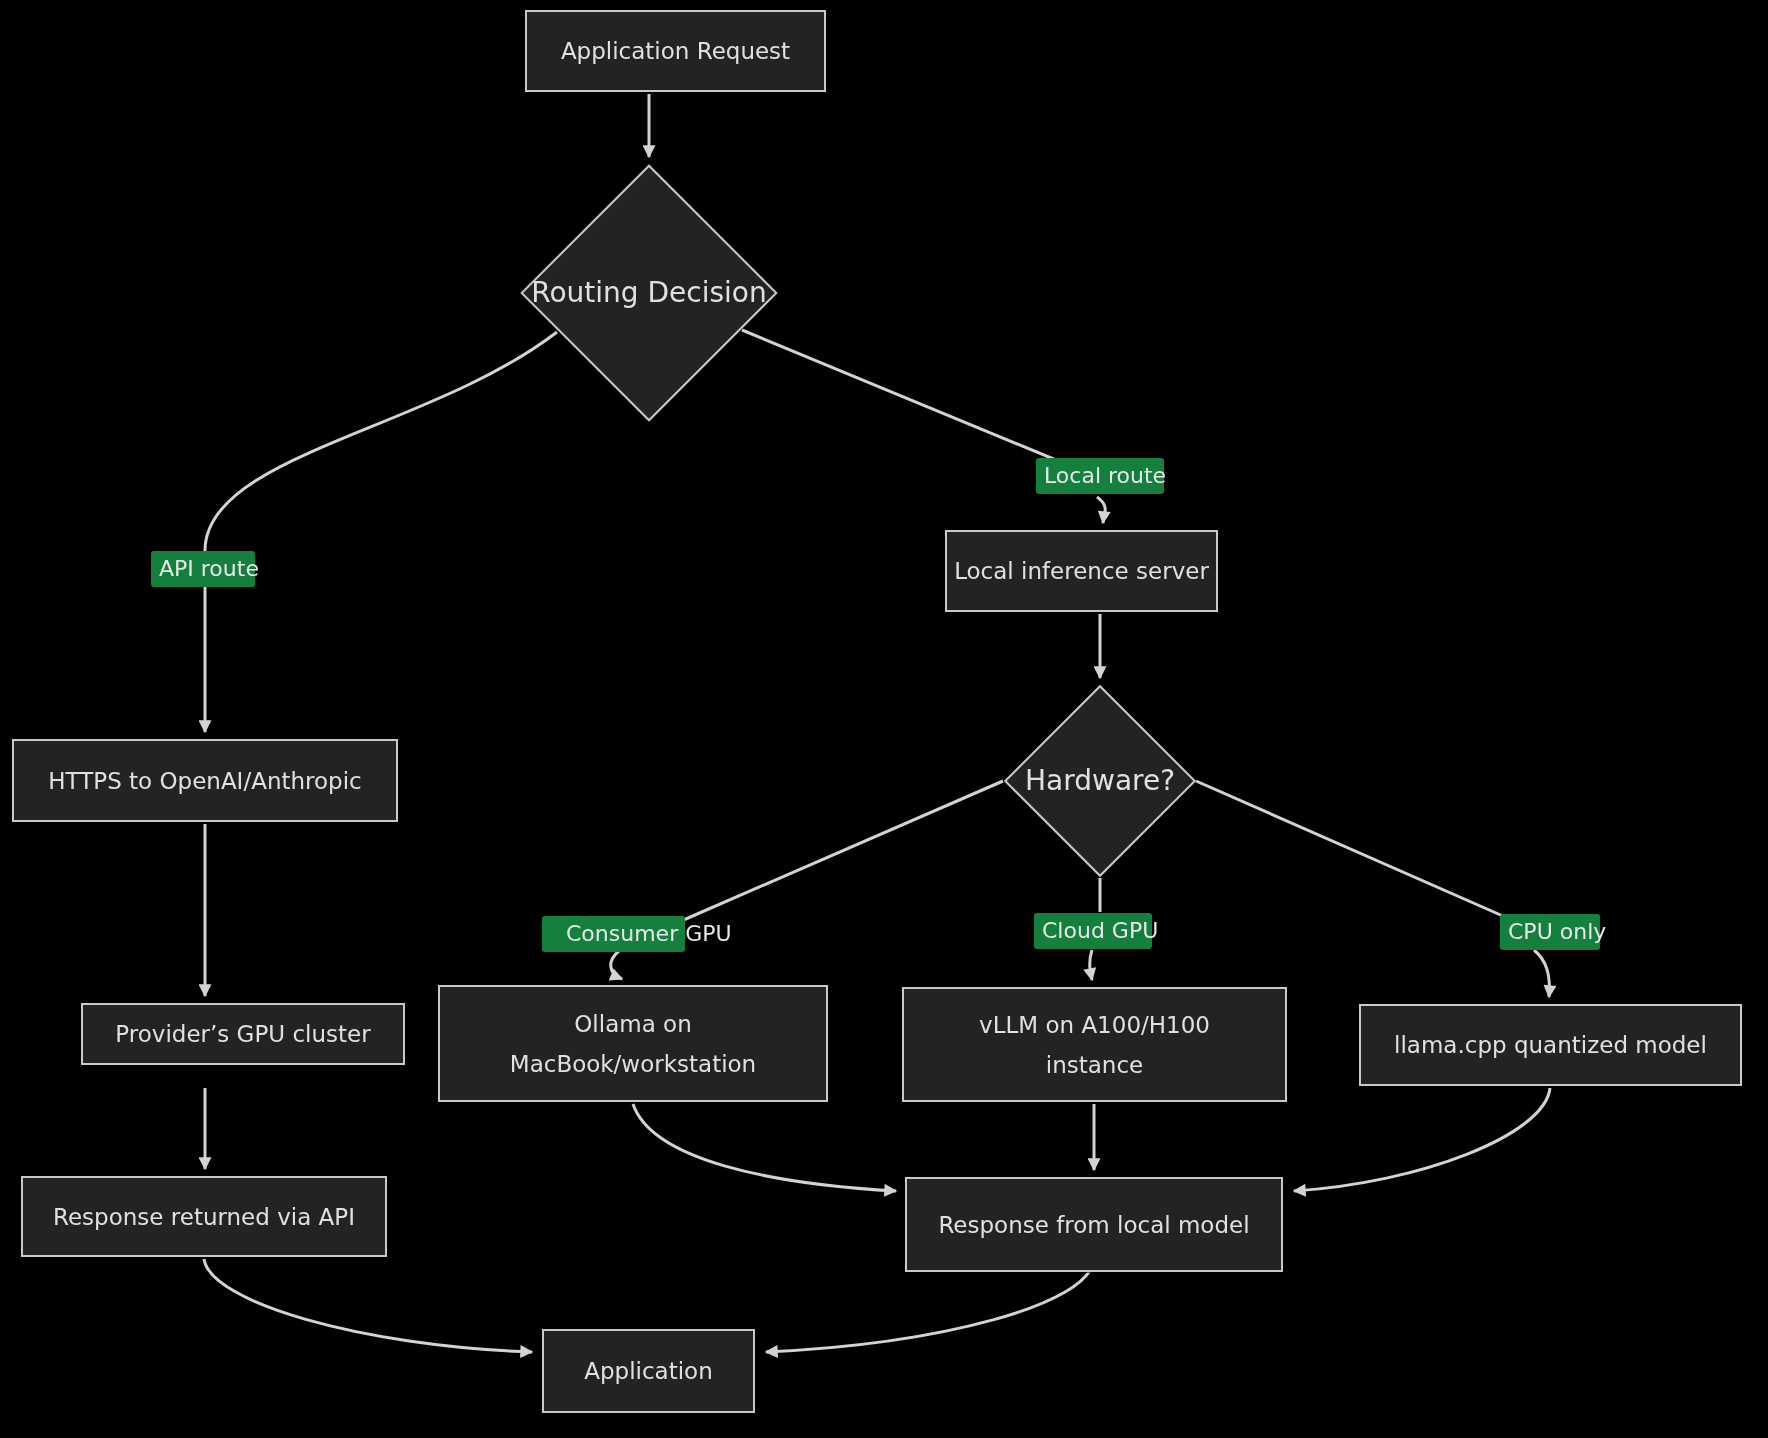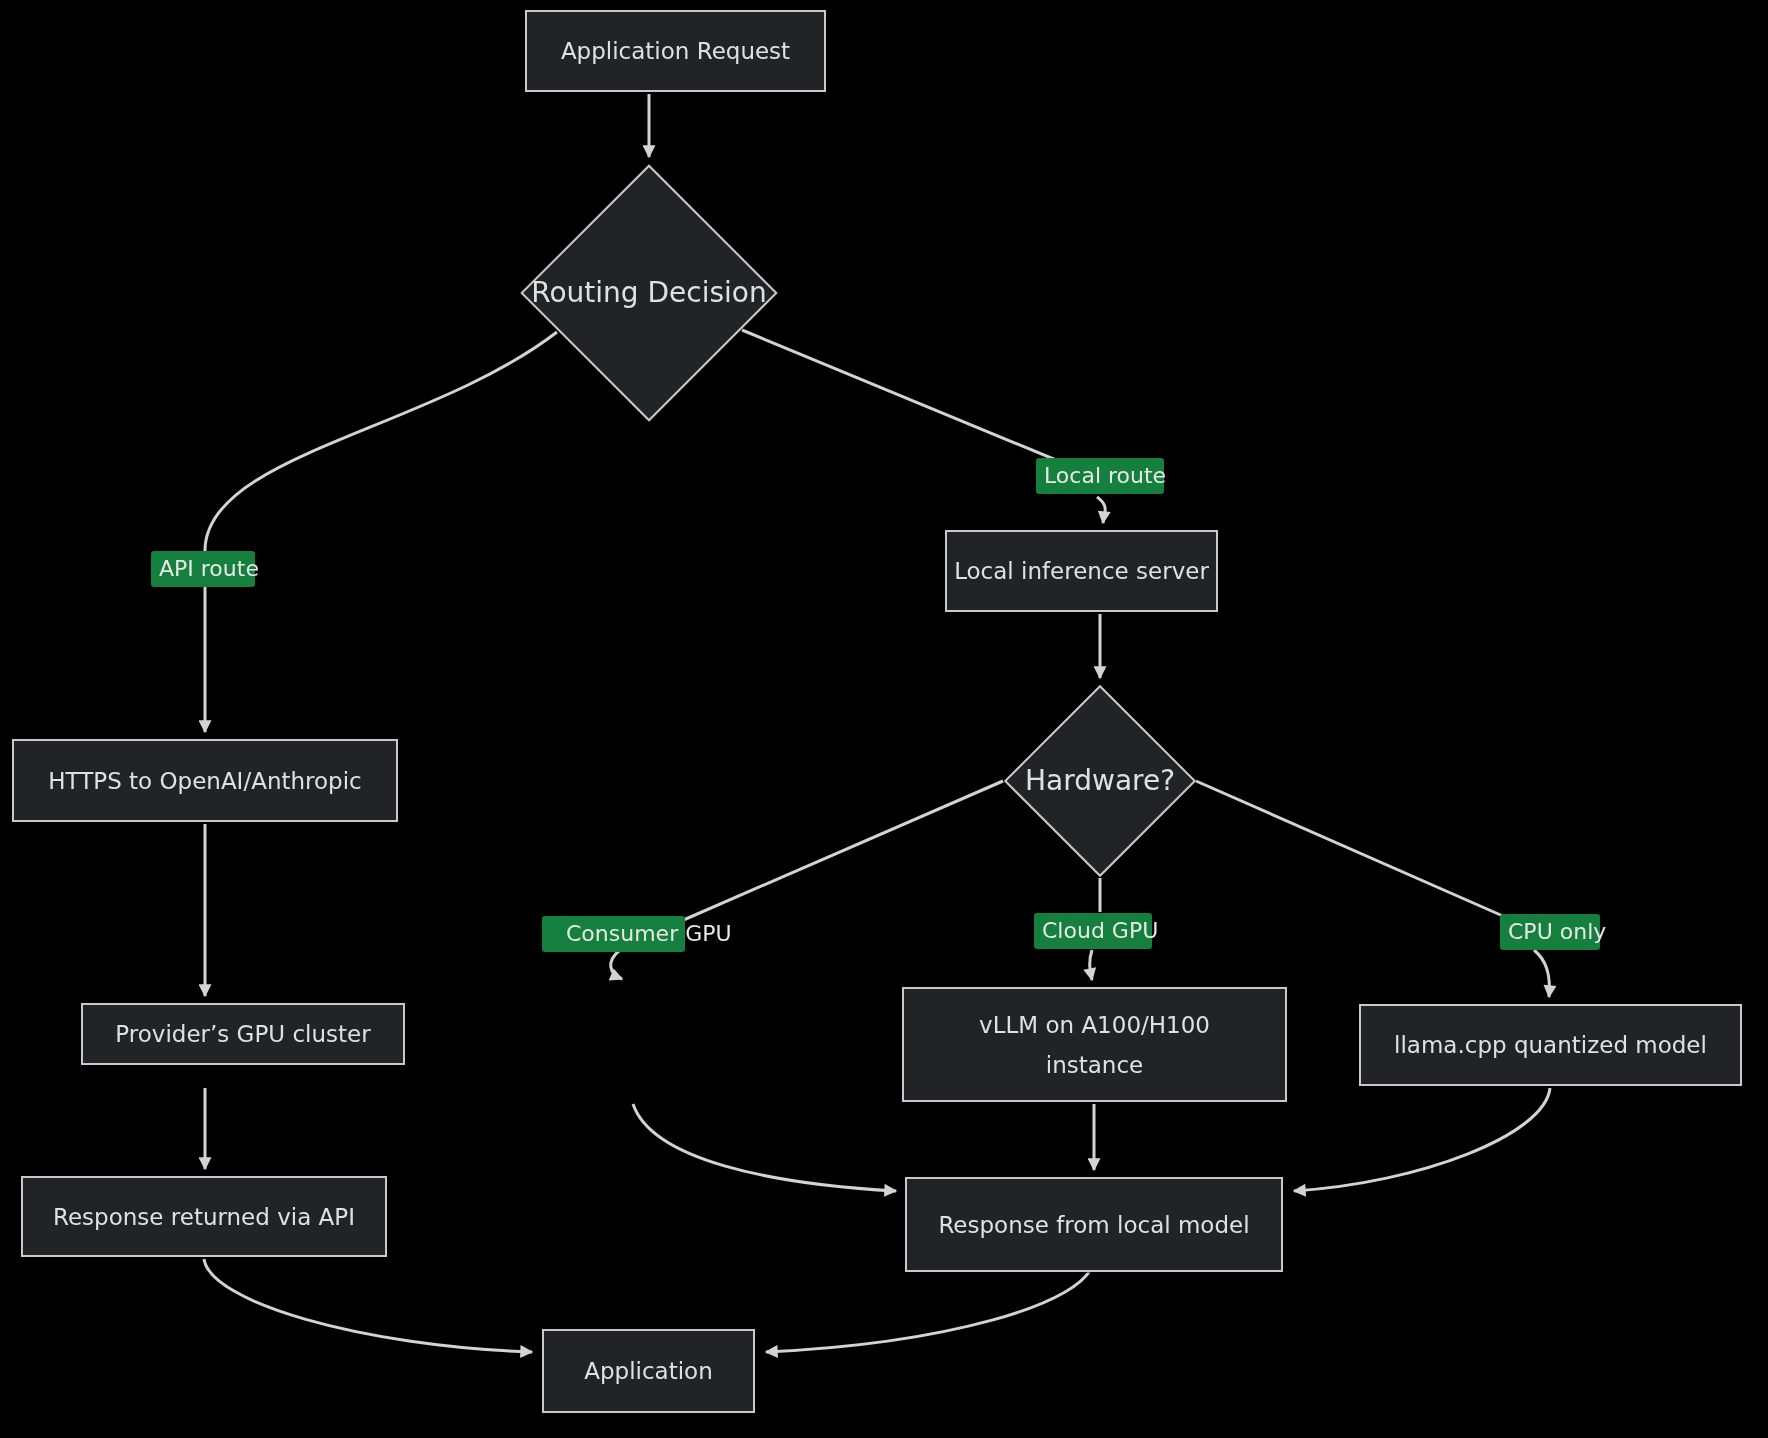--- a/index.html
+++ b/index.html
@@ -127,20 +127,22 @@
   <div class="diamond-label d-routing-label">Routing Decision</div>
 
   <div class="diamond d-hardware"></div>
   <div class="diamond-label d-hardware-label">Hardware?</div>
 
   <div class="node n-appreq">Application Request</div>
   <div class="node n-https">HTTPS to OpenAI/Anthropic</div>
   <div class="node n-provider">Provider’s GPU cluster</div>
   <div class="node n-respapi">Response returned via API</div>
   <div class="node n-lis">Local inference server</div>
+  <div class="node n-ollama">Ollama on
+MacBook/workstation</div>
   <div class="node n-vllm">vLLM on A100/H100
 instance</div>
   <div class="node n-llama">llama.cpp quantized model</div>
   <div class="node n-rflm">Response from local model</div>
   <div class="node n-app">Application</div>
 
   <div class="edge-chip c-api">API route</div>
   <div class="edge-chip c-local">Local route</div>
   <div class="edge-chip c-consumer">Consumer GPU</div>
   <div class="edge-chip c-cloud">Cloud GPU</div>

